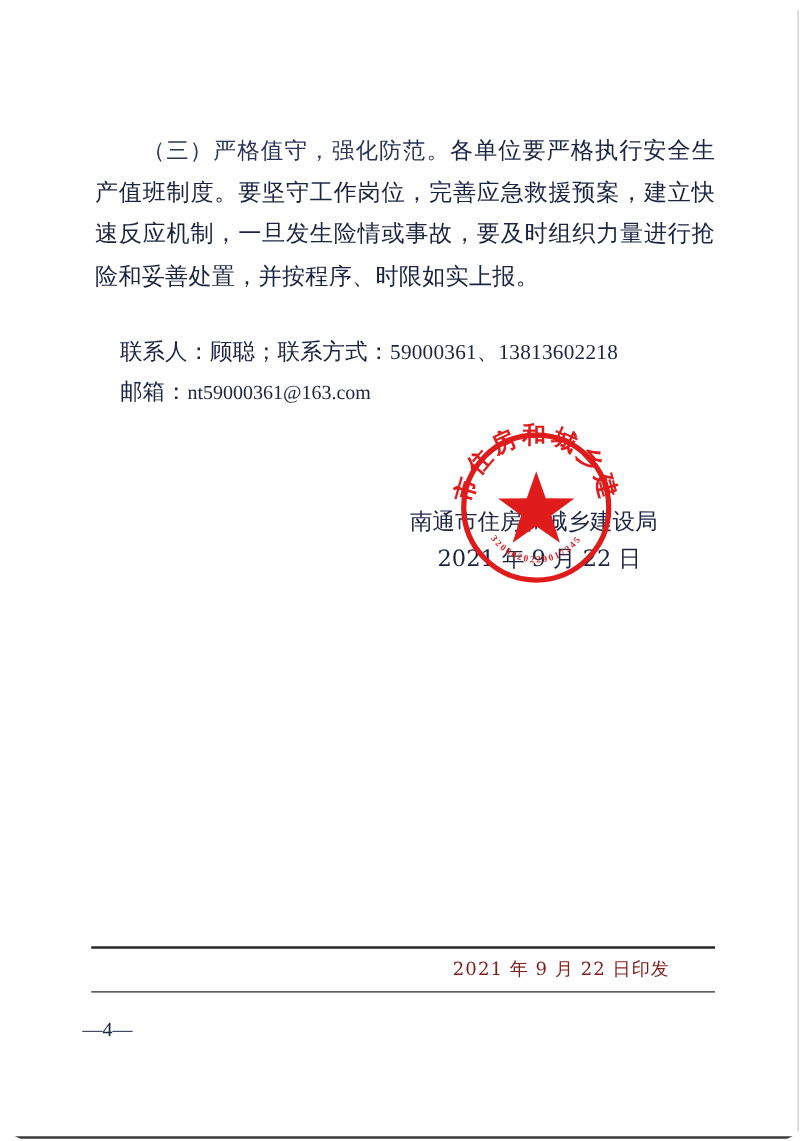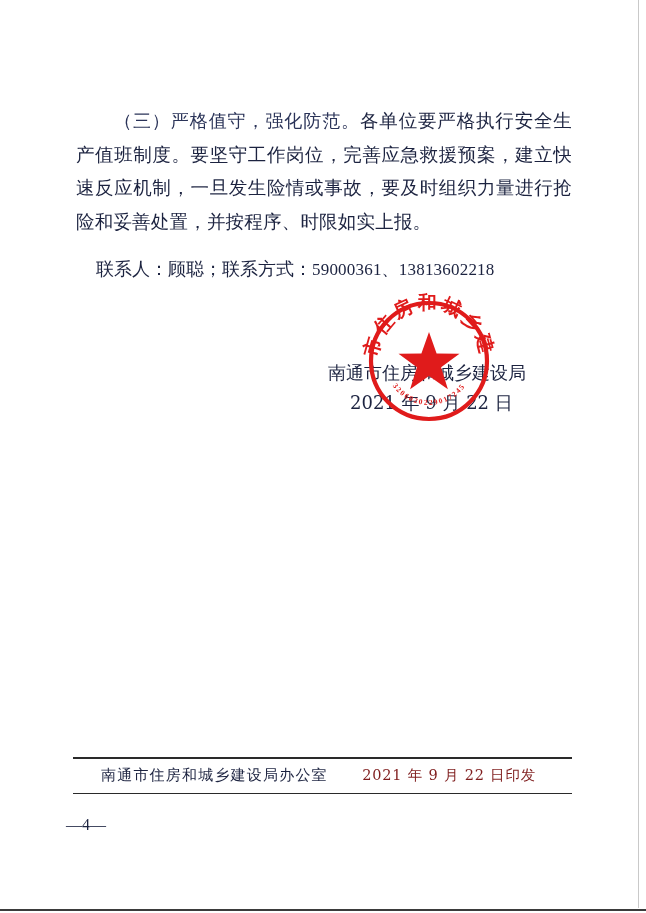--- a/index.html
+++ b/index.html
@@ -11,20 +11,21 @@
     font-family: "DejaVu Serif", "Liberation Serif", serif;
   }
 
   .page {
     position: relative;
     width: 646px;
     height: 913px;
     background: #ffffff;
     overflow: hidden;
     box-sizing: border-box;
+    border-radius: 26px;
   }
 
   
   .page-edge-right {
     position: absolute;
     top: 0;
     left: 638px;
     width: 1px;
     height: 908px;
     background: #c9c9c9;
@@ -61,21 +62,21 @@
     font-size: 18px;
     color: #2a3358;
     letter-spacing: 0.3px;
   }
   .para.indent {
     text-indent: 38px;
   }
 
   
   .contact-block {
-    margin-top: 15px;
+    margin-top: 28px;
   }
   .contact-line {
     font-family: "DejaVu Serif", "Liberation Serif", serif;
     font-size: 18px;
     line-height: 32px;
     color: #1c2340;
     padding-left: 20px;
     white-space: nowrap;
   }
   .contact-line .num {
@@ -179,20 +180,21 @@
   <div class="page-edge-right"></div>
   <div class="page-edge-bottom"></div>
 
   <div class="content">
 
     <p class="para indent"><span class="lead">（三）严格值守，强化防范。</span><span>各单位要严格执行安全生产值班制度。要坚守工作岗位，完善应急救援预案，建立快速反应机制，一旦发生险情或事故，要及时组织力量进行抢险和妥善处置，并按程序、时限如实上报。</span></p>
 
 
     <div class="contact-block">
       <div class="contact-line"><span>联系人：顾聪；联系方式：</span><span class="num">59000361、13813602218</span></div>
+      <div class="contact-line"><span>邮箱：</span><span class="mail">nt59000361@163.com</span></div>
     </div>
 
     <div class="sign-area">
 
       <div class="sign-lines">
         <div class="sign-org">南通市住房和城乡建设局</div>
         <div class="sign-date">2021 年 9 月 22 日</div>
       </div>
 
       <div class="seal">
@@ -214,21 +216,20 @@
         </svg>
       </div>
 
     </div>
 
   </div>
 
   <div class="footer">
     <div class="footer-rule"></div>
     <div class="footer-row">
-      <div class="footer-left">南通市住房和城乡建设局办公室</div>
       <div class="footer-right">2021 年 9 月 22 日印发</div>
     </div>
     <div class="footer-rule"></div>
   </div>
 
   <div class="page-number">—4—</div>
 
 </div>
 
 </body></html>

